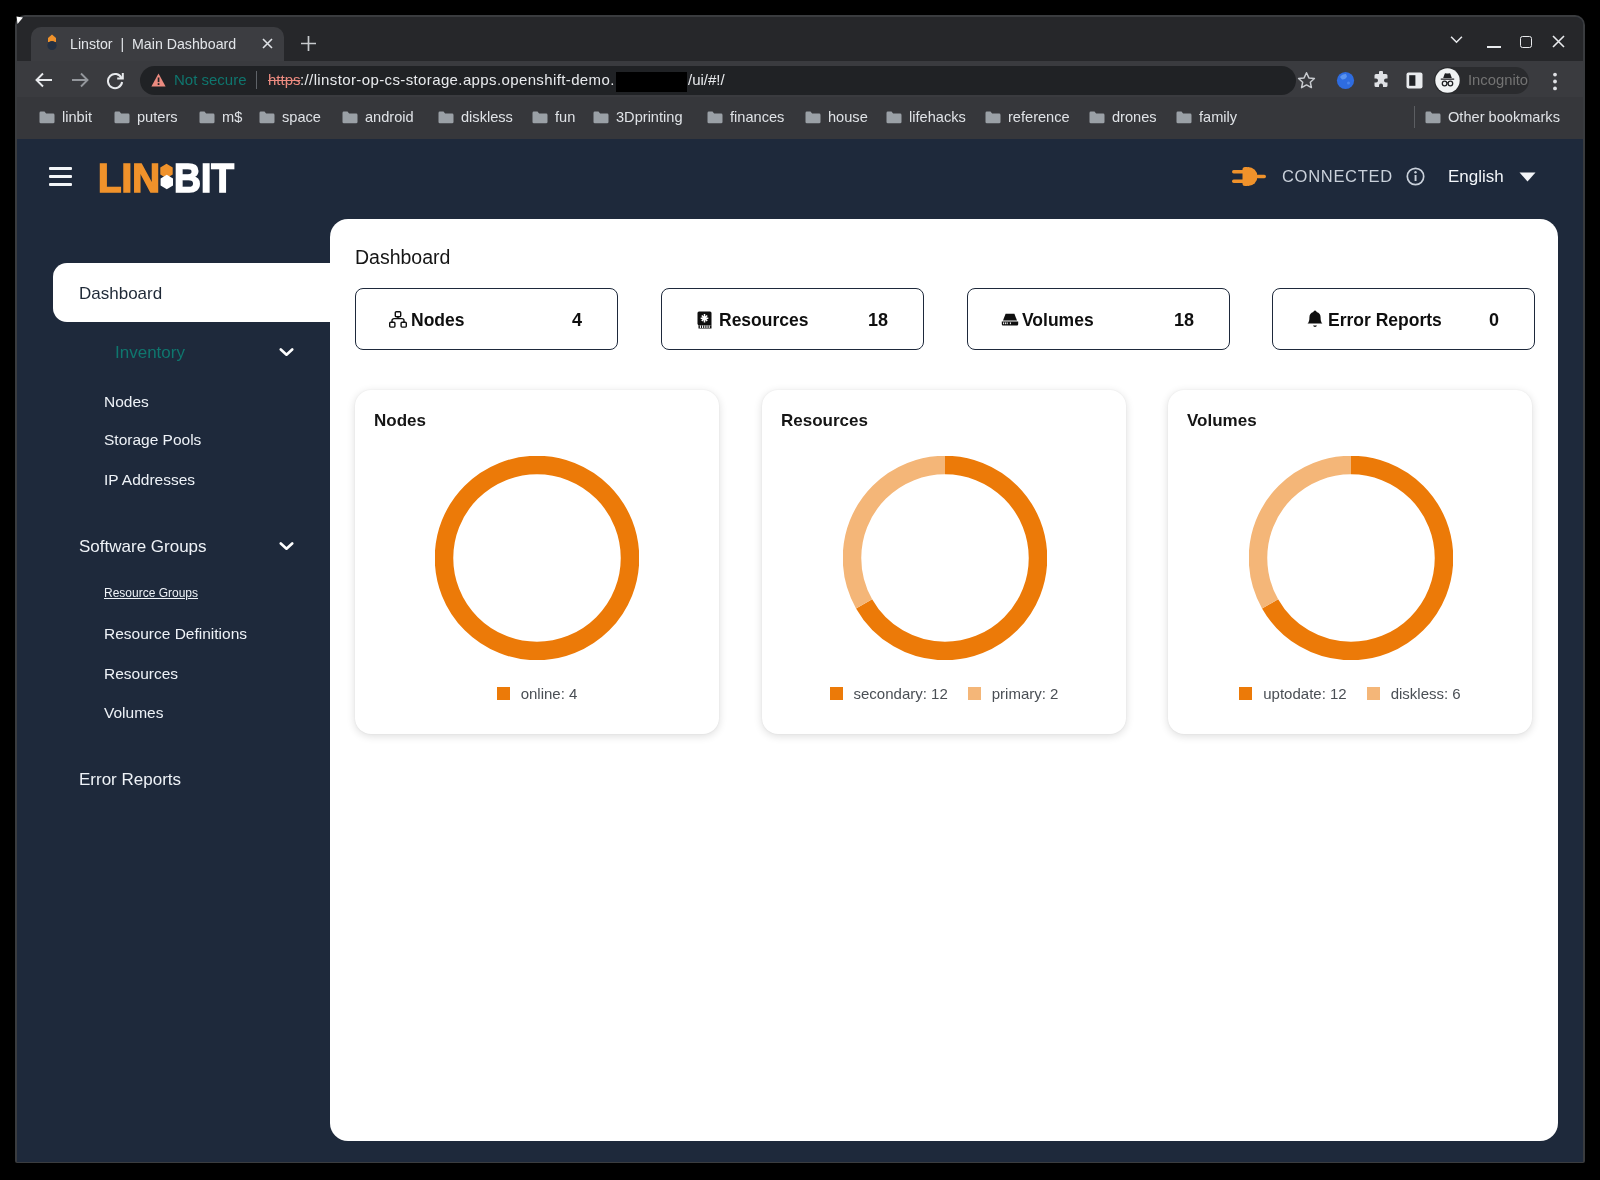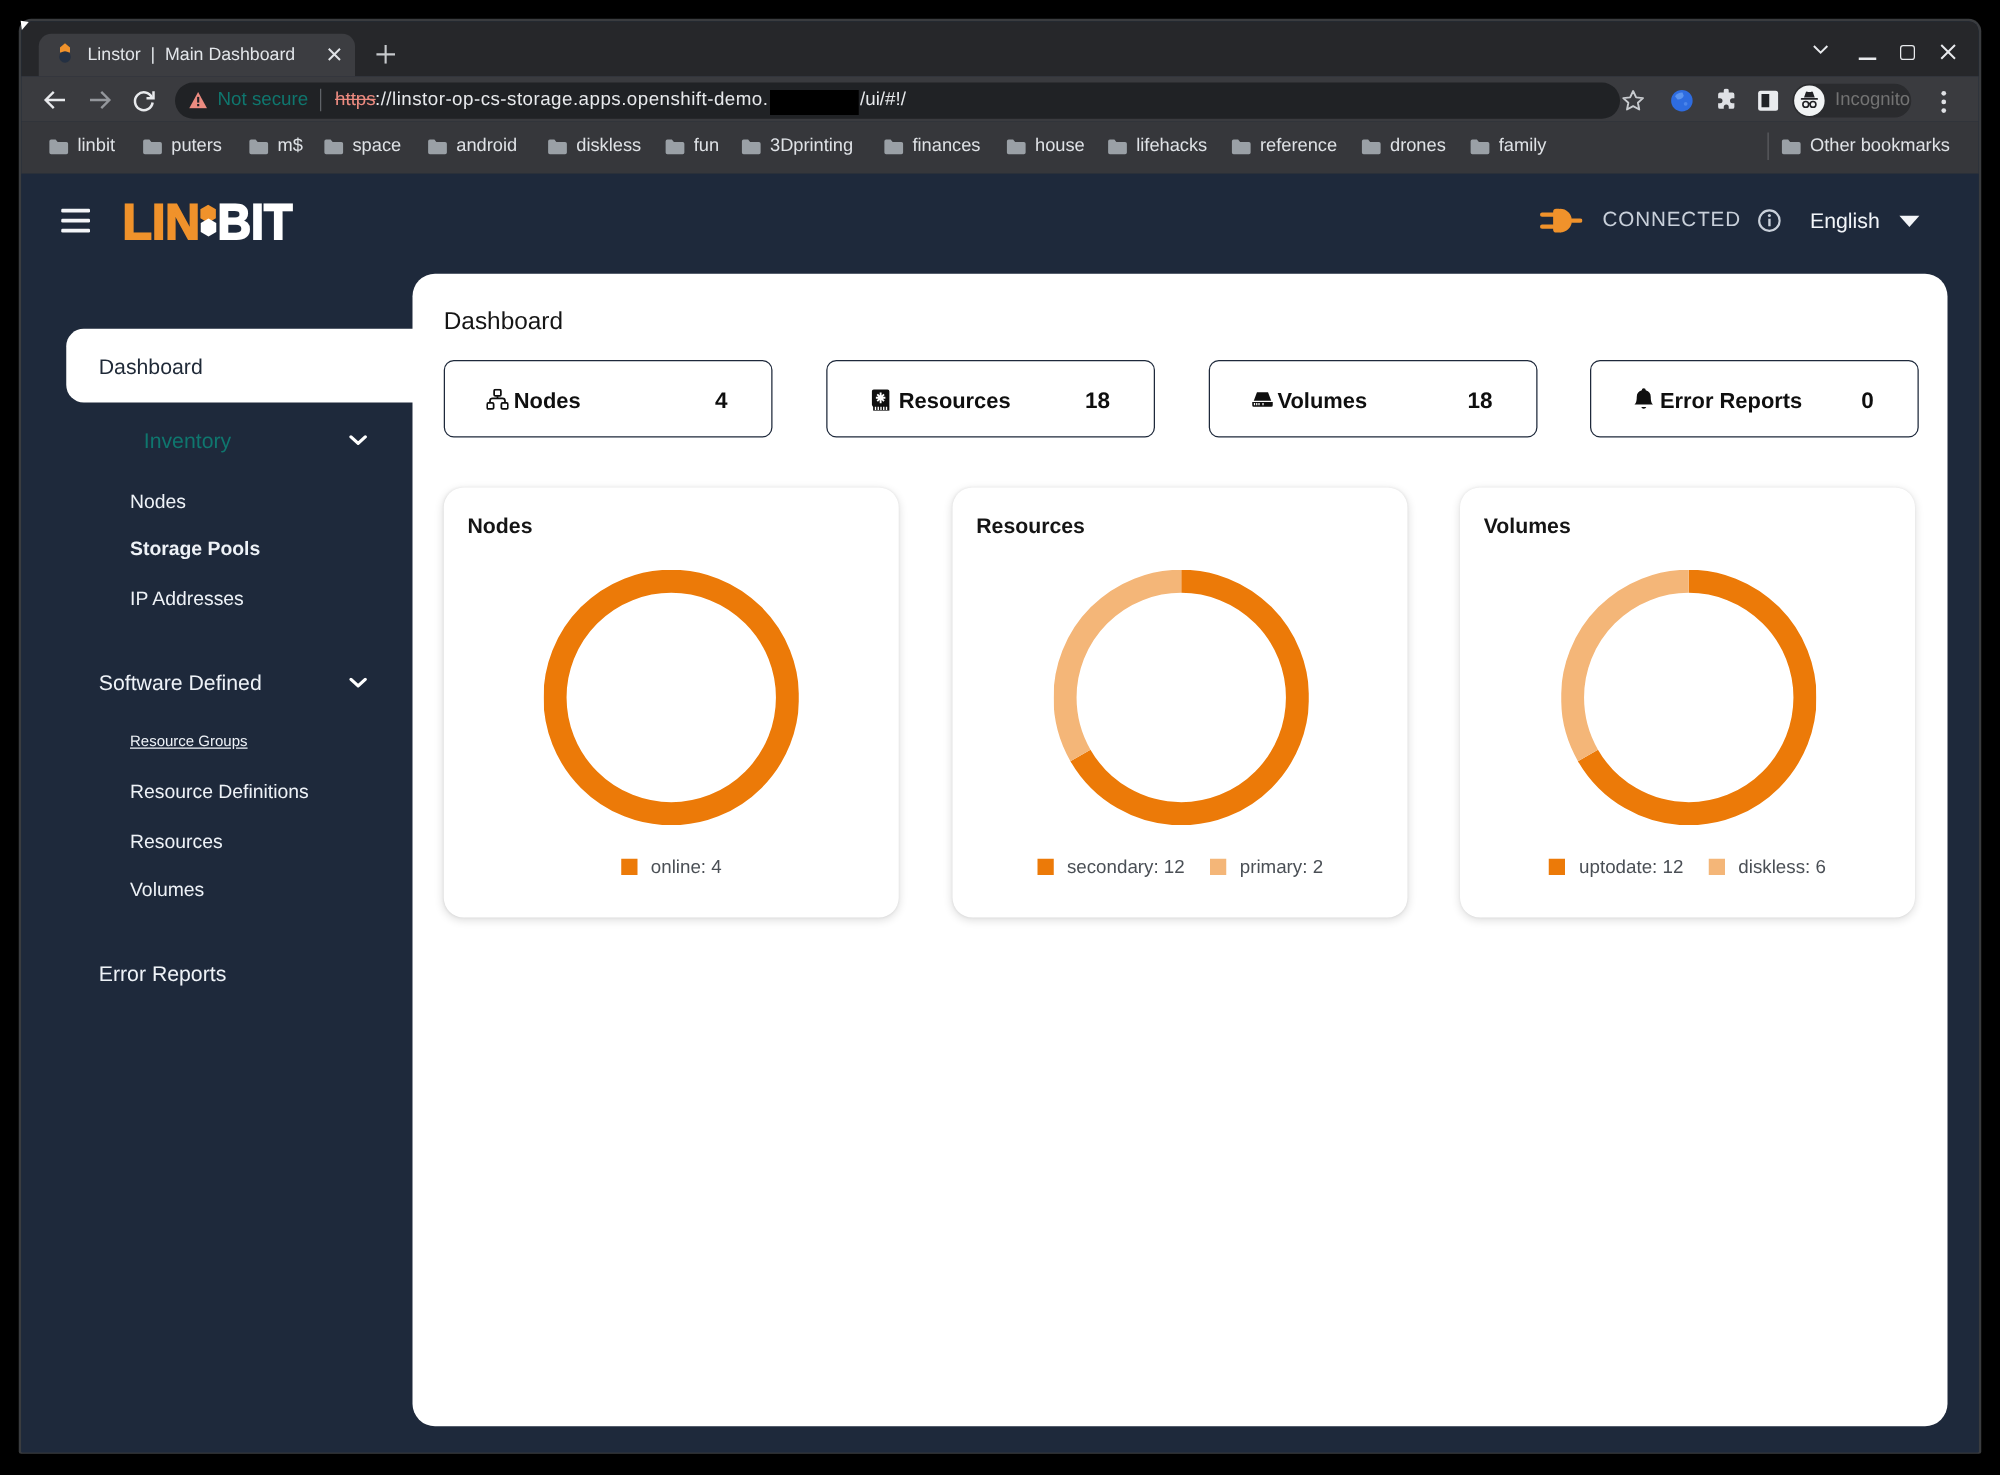--- a/index.html
+++ b/index.html
@@ -245,23 +245,23 @@
 </div>
 
 <div id="sidebar">
   <div class="abs" style="left:53px;top:263px;width:278px;height:59px;background:#fff;border-radius:14px 0 0 14px;"></div>
   <div class="txt" style="left:79px;top:284px;font-size:17px;color:#1f2937;">Dashboard</div>
   <div class="txt" style="left:79px;top:343px;font-size:17px;color:#0f766e;margin-left:36px;">Inventory</div>
   <svg class="abs" style="left:279px;top:348px" width="15" height="9" viewBox="0 0 15 9">
       <path d="M1.8 1.5 L7.5 6.7 L13.2 1.5" fill="none" stroke="#fff" stroke-width="2.6" stroke-linecap="round" stroke-linejoin="round"></path>
     </svg>
   <div class="txt" style="left:104px;top:393px;font-size:15.5px;color:#eef2f7;">Nodes</div>
-  <div class="txt" style="left:104px;top:431px;font-size:15.5px;color:#eef2f7;font-weight:bold;">Storage Pools</div>
+  <div class="txt" style="left:104px;top:431px;font-size:15.5px;color:#eef2f7;">Storage Pools</div>
   <div class="txt" style="left:104px;top:471px;font-size:15.5px;color:#eef2f7;">IP Addresses</div>
-  <div class="txt" style="left:79px;top:537px;font-size:17px;color:#eef2f7;">Software Defined</div>
+  <div class="txt" style="left:79px;top:537px;font-size:17px;color:#eef2f7;">Software Groups</div>
   <svg class="abs" style="left:279px;top:542px" width="15" height="9" viewBox="0 0 15 9">
       <path d="M1.8 1.5 L7.5 6.7 L13.2 1.5" fill="none" stroke="#fff" stroke-width="2.6" stroke-linecap="round" stroke-linejoin="round"></path>
     </svg>
   <div class="txt" style="left:104px;top:586px;font-size:12px;color:#eef2f7;text-decoration:underline;">Resource Groups</div>
   <div class="txt" style="left:104px;top:625px;font-size:15.5px;color:#eef2f7;">Resource Definitions</div>
   <div class="txt" style="left:104px;top:665px;font-size:15.5px;color:#eef2f7;">Resources</div>
   <div class="txt" style="left:104px;top:704px;font-size:15.5px;color:#eef2f7;">Volumes</div>
   <div class="txt" style="left:79px;top:770px;font-size:17px;color:#eef2f7;">Error Reports</div>
 </div>
 

